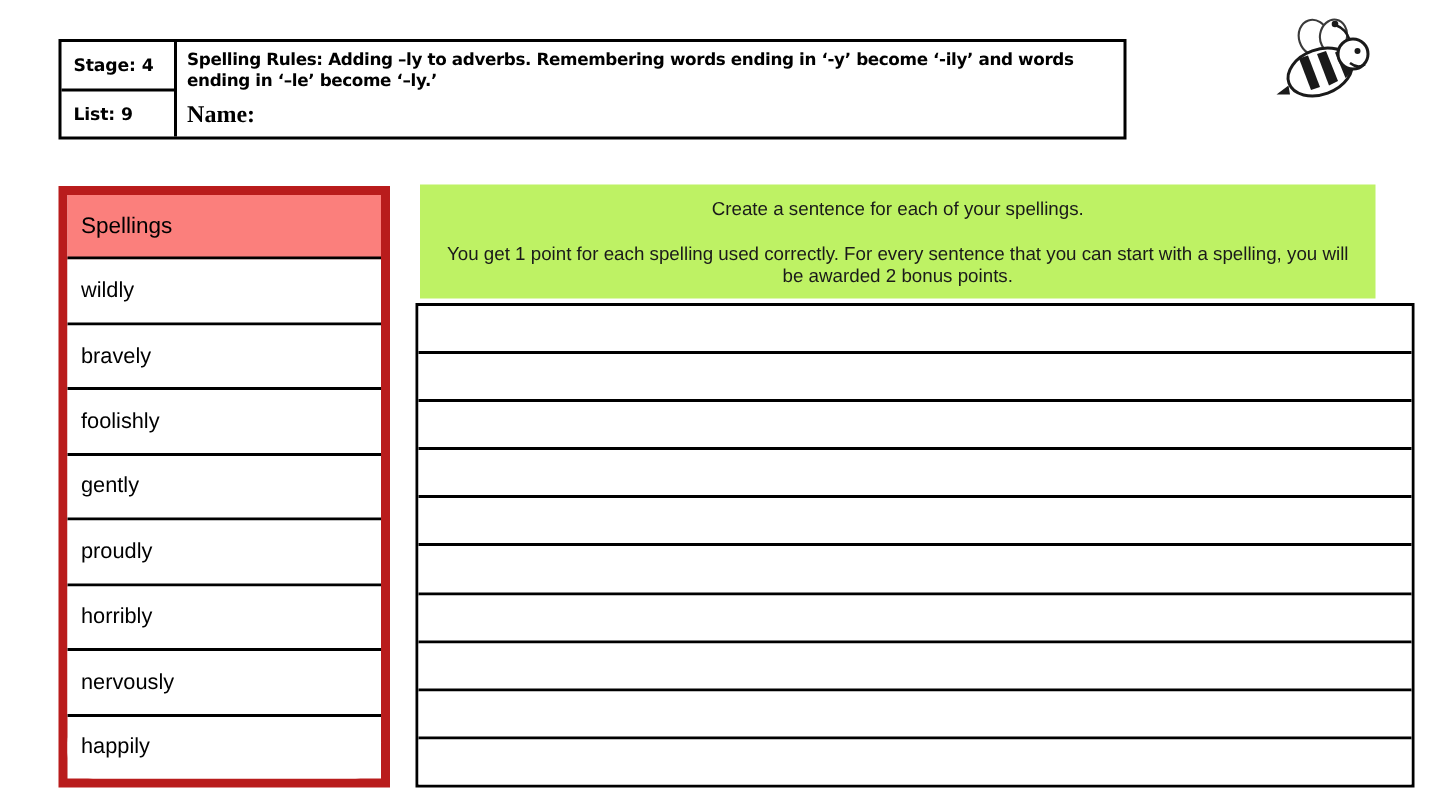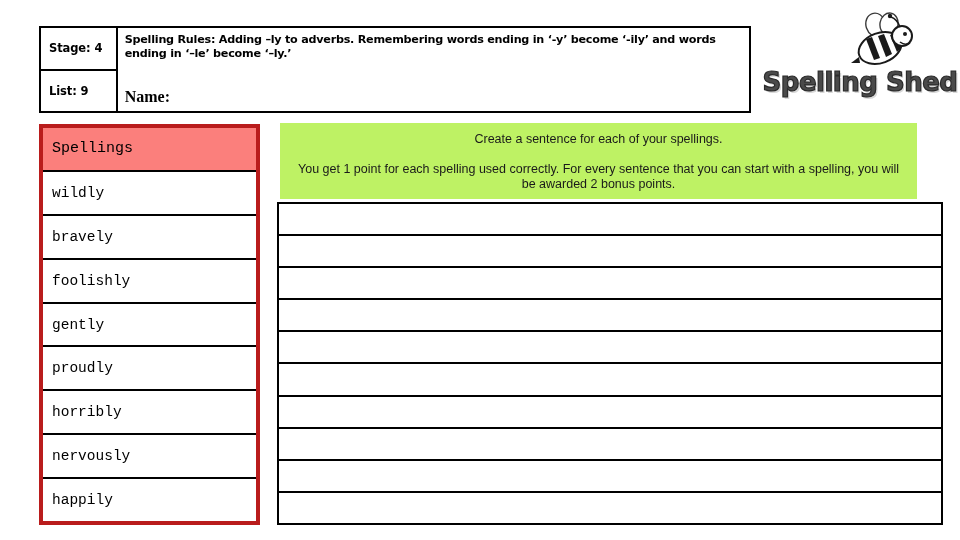--- a/index.html
+++ b/index.html
@@ -15,21 +15,21 @@
     font-family: "Liberation Sans", sans-serif;
     -webkit-font-smoothing: none;
   }
 
   
   #header-table {
     position: absolute;
     left: 39px;
     top: 26px;
     width: 712px;
-    height: 87px;
+    height: 67px;
     box-sizing: border-box;
     border: 2px solid #000;
     display: flex;
   }
   #header-left-col {
     width: 94px;
     box-sizing: border-box;
     border-right: 2px solid #000;
     display: flex;
     flex-direction: column;
@@ -106,24 +106,23 @@
   }
 
   
   #spellings-table {
     position: absolute;
     left: 39px;
     top: 124px;
     width: 221px;
     height: 401px;
     box-sizing: border-box;
-    border: 4px solid #b91c1c;
+    border: 6px solid #b91c1c;
     display: flex;
     flex-direction: column;
-    font-family: Liberation Mono, monospace;
   }
   .sp-row {
     flex: 1 1 0;
     box-sizing: border-box;
     border-bottom: 2px solid #000;
     display: flex;
     align-items: center;
     padding-left: 9px;
     font-size: 14.5px;
     color: #000;
@@ -205,21 +204,20 @@
       <circle cx="62" cy="24" r="10" fill="#ffffff" stroke="#1a1a1a" stroke-width="2"></circle>
       <circle cx="65" cy="22" r="2" fill="#1a1a1a"></circle>
       <path d="M60 30 q5 4 10 1" stroke="#1a1a1a" stroke-width="1.6" fill="none"></path>
 
       <path d="M60 15 q-3 -8 -9 -10" stroke="#1a1a1a" stroke-width="1.6" fill="none"></path>
       <circle cx="50" cy="4" r="2.2" fill="#1a1a1a"></circle>
 
       <path d="M19 45 l-8 6 l9 0 Z" fill="#1a1a1a"></path>
     </svg>
   </div>
-  <div id="wordmark">Spelling Shed</div>
 </div>
 
 <div id="spellings-table">
   <div class="sp-row" id="spellings-header-row">Spellings</div>
   <div class="sp-row">wildly</div>
   <div class="sp-row">bravely</div>
   <div class="sp-row">foolishly</div>
   <div class="sp-row">gently</div>
   <div class="sp-row">proudly</div>
   <div class="sp-row">horribly</div>

